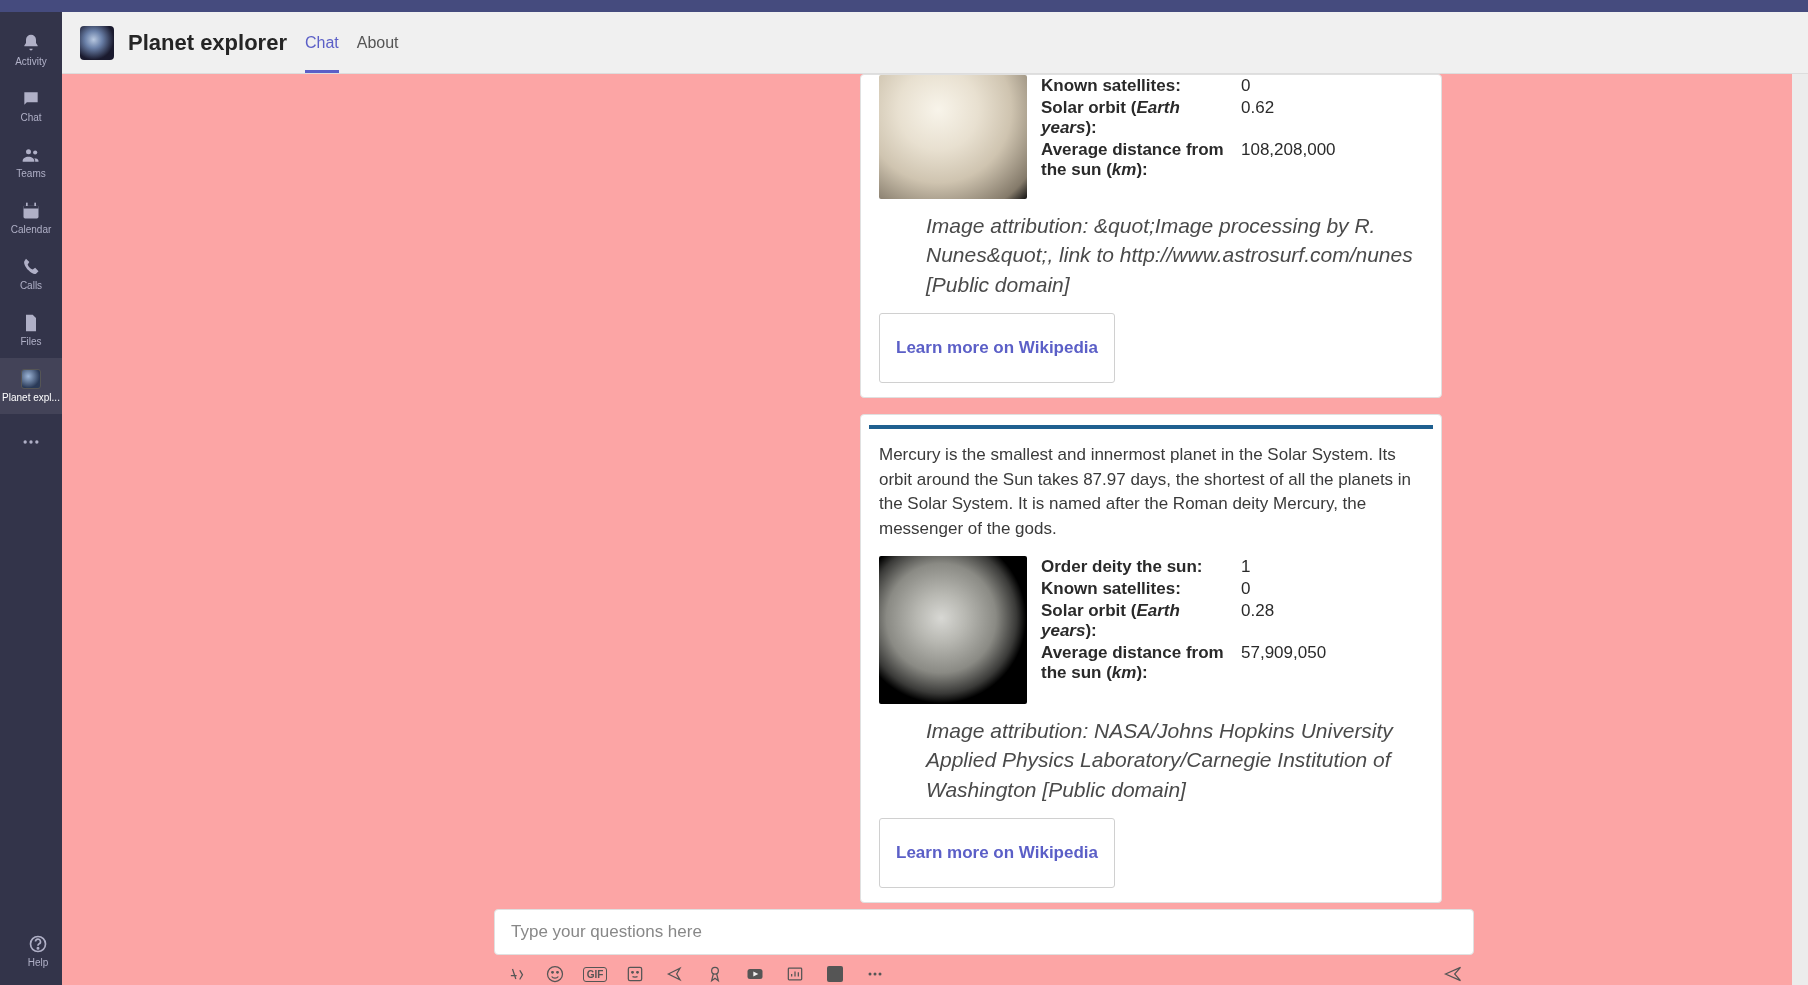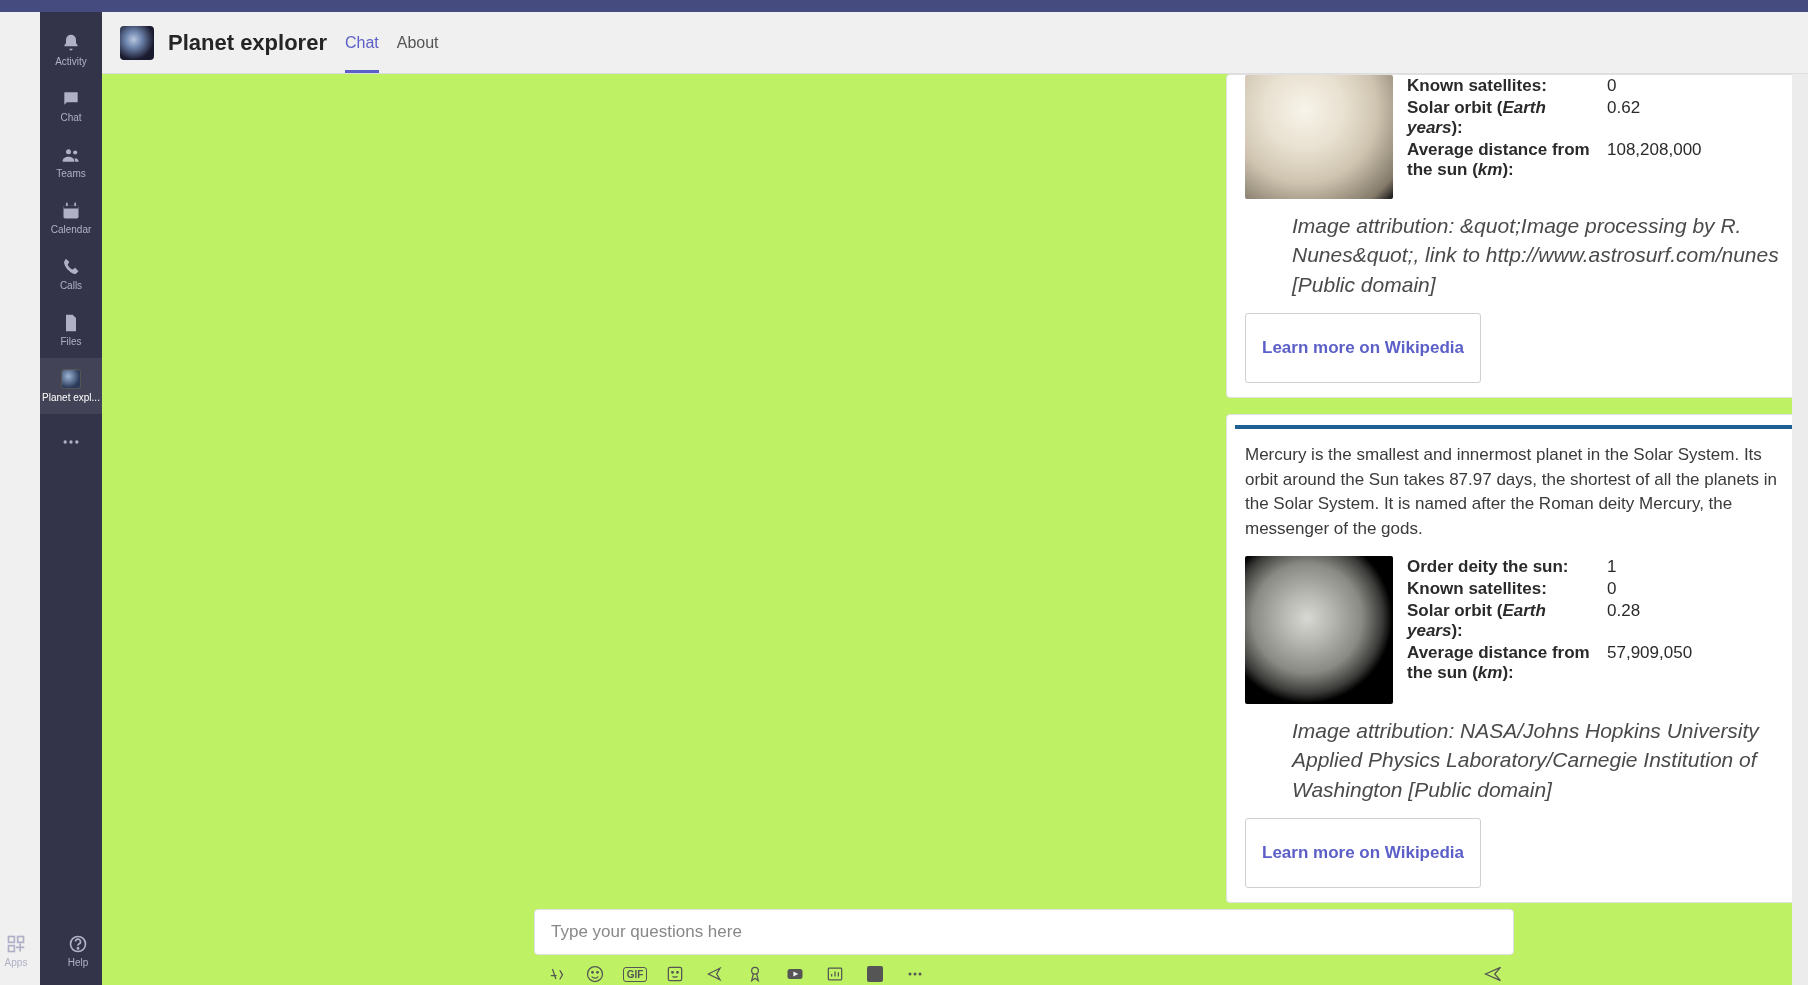--- a/index.html
+++ b/index.html
@@ -23,21 +23,20 @@
     height: calc(100% - 12px);
   }
   .left-rail {
     width: 62px;
     background: #33344a;
     display: flex;
     flex-direction: column;
     align-items: center;
     color: #b0b0c7;
     padding-top: 10px;
-    margin-left: 40px;
   }
   .rail-item {
     width: 62px;
     height: 56px;
     display: flex;
     flex-direction: column;
     align-items: center;
     justify-content: center;
     cursor: pointer;
     font-size: 10px;
@@ -77,21 +76,21 @@
     align-items: center;
     justify-content: center;
     border: 1px solid #ccc;
     border-radius: 2px;
     margin: 6px 0;
   }
   .content-area {
     flex: 1;
     display: flex;
     flex-direction: column;
-    background: #bef264;
+    background: #fca5a5;
     position: relative;
   }
   .app-header {
     height: 62px;
     display: flex;
     align-items: center;
     padding: 0 18px;
     gap: 14px;
     border-bottom: 1px solid #ddd;
     background: #f0f0f0;
@@ -133,21 +132,21 @@
     left: 0;
     right: 0;
     height: 3px;
     background: #5b5fc7;
   }
   .chat-scroll {
     flex: 1;
     overflow-y: auto;
     display: flex;
     flex-direction: column;
-    align-items: flex-end;
+    align-items: center;
     padding-left: 432px;
     padding-top: 0;
   }
   .card {
     width: 582px;
     background: #fff;
     border: 1px solid #e0e0e0;
     border-radius: 4px;
     margin-bottom: 16px;
     padding: 0;

